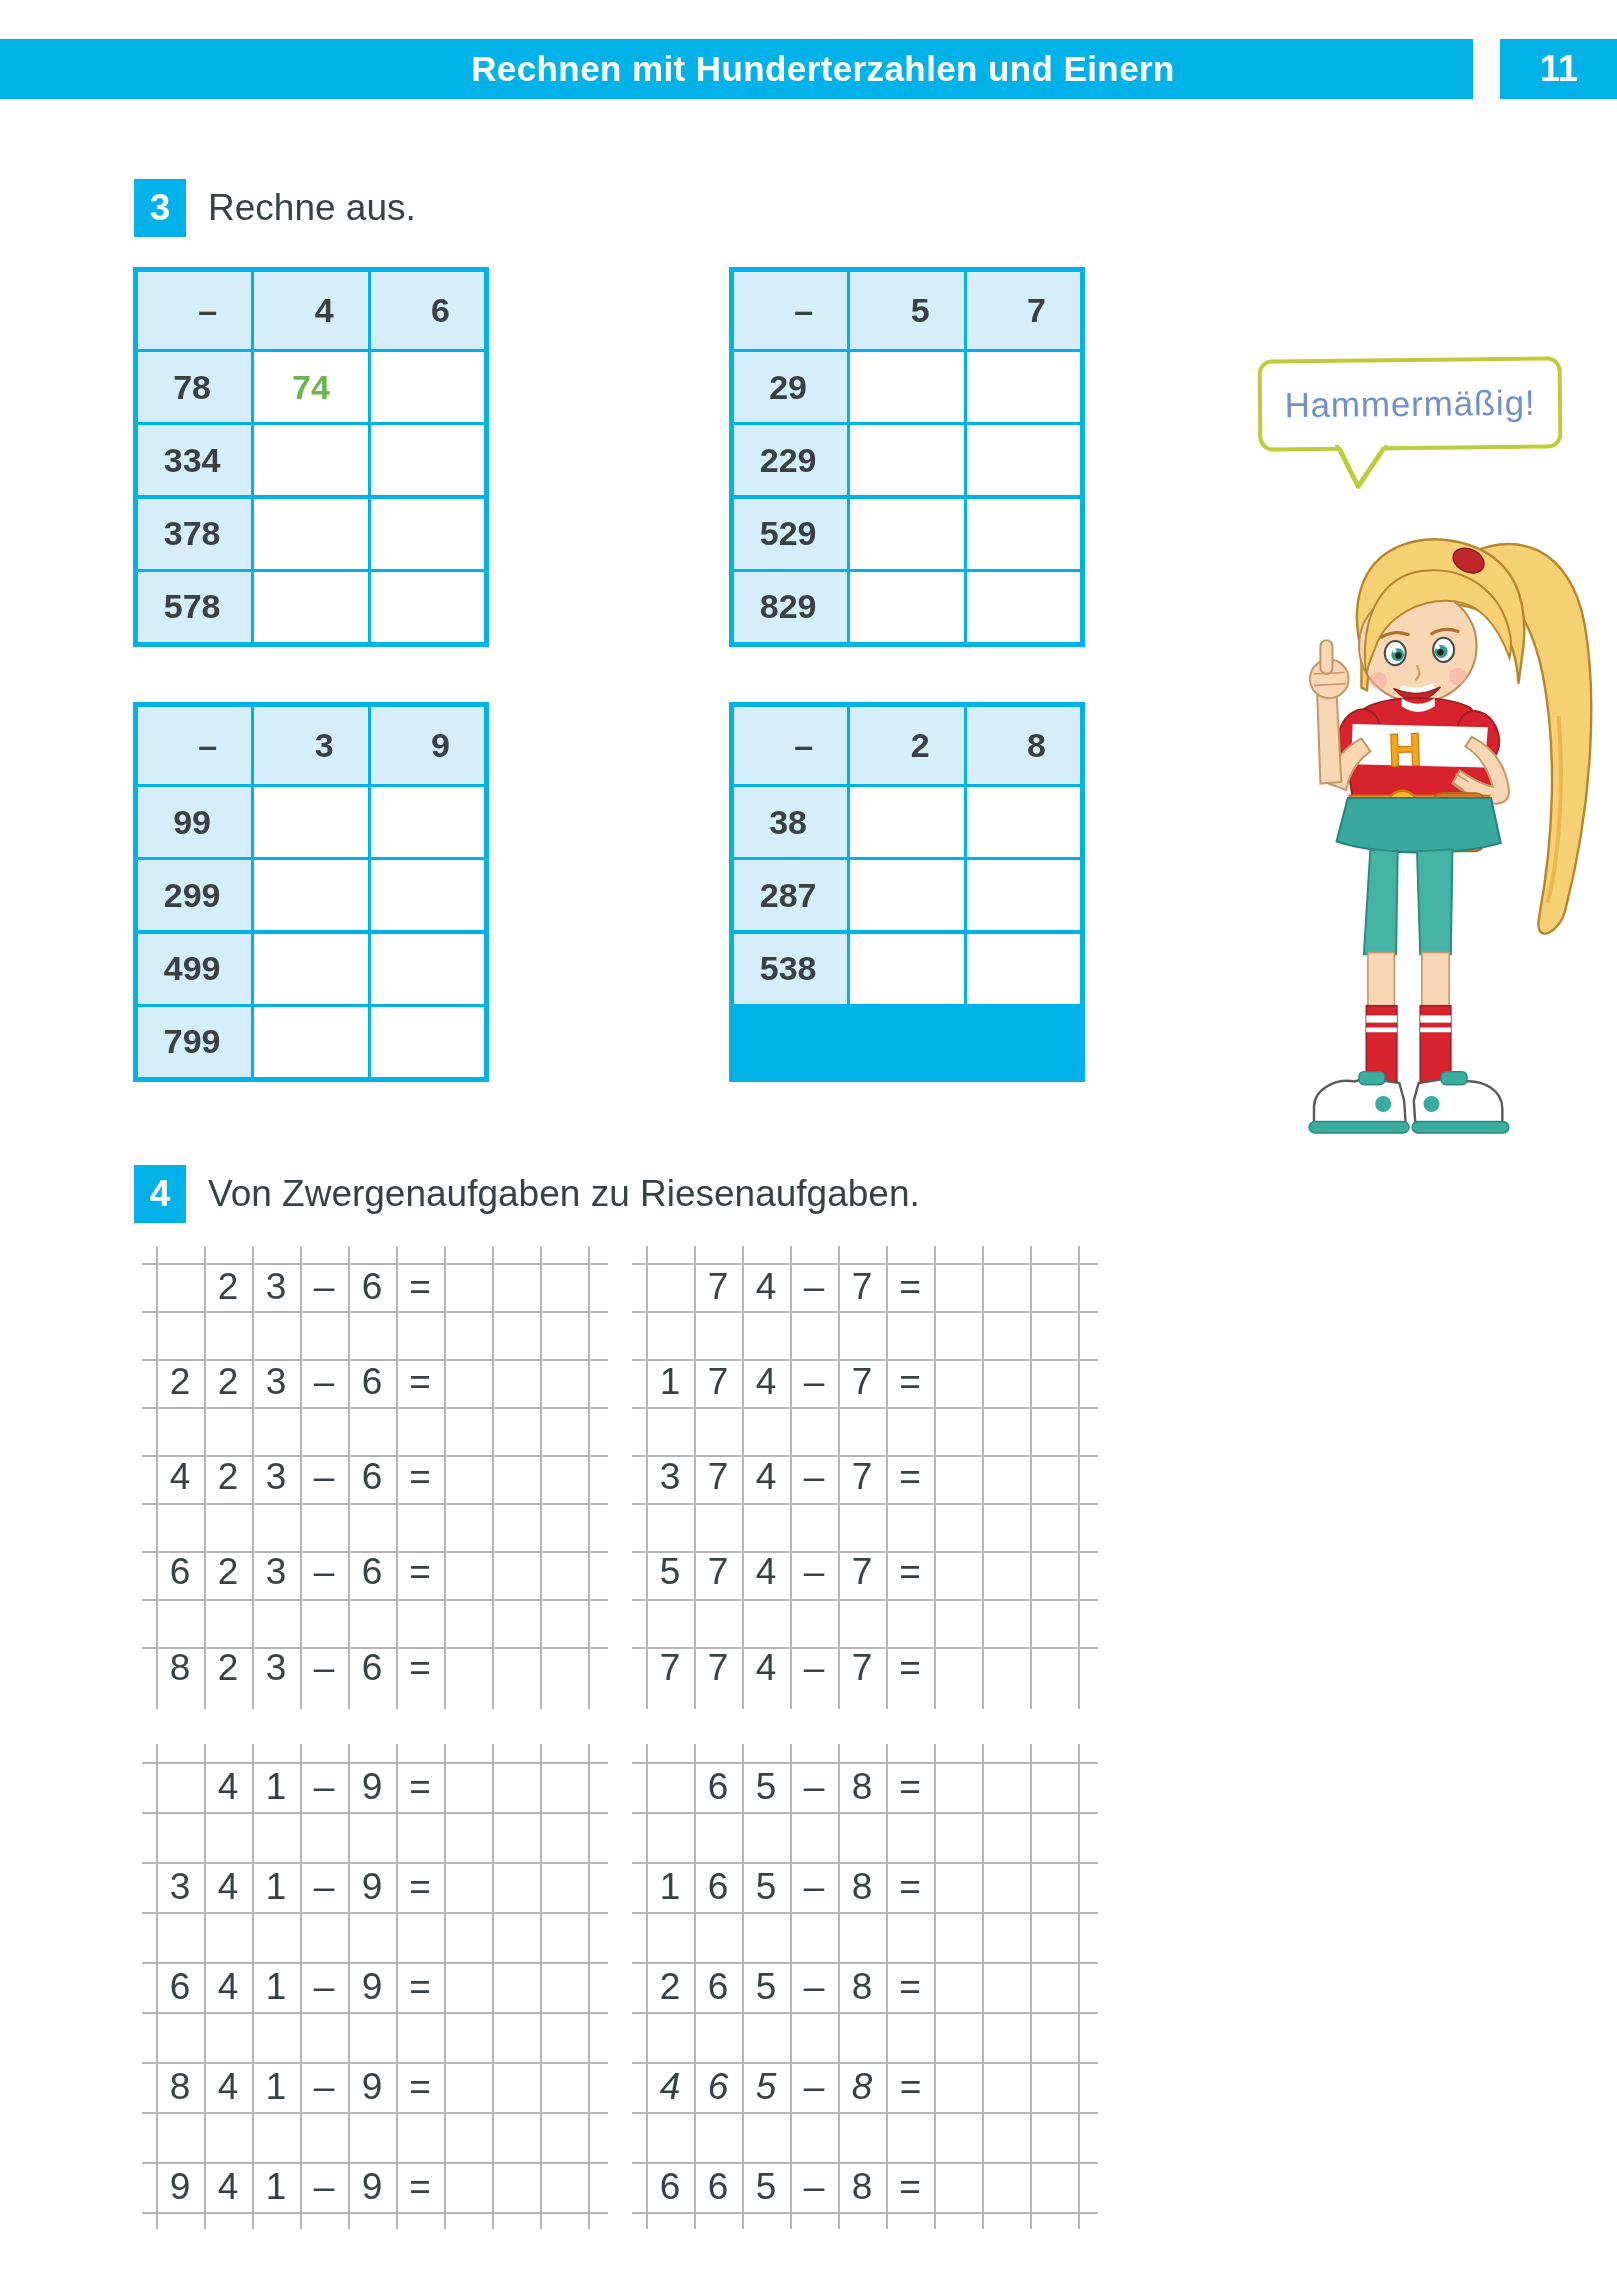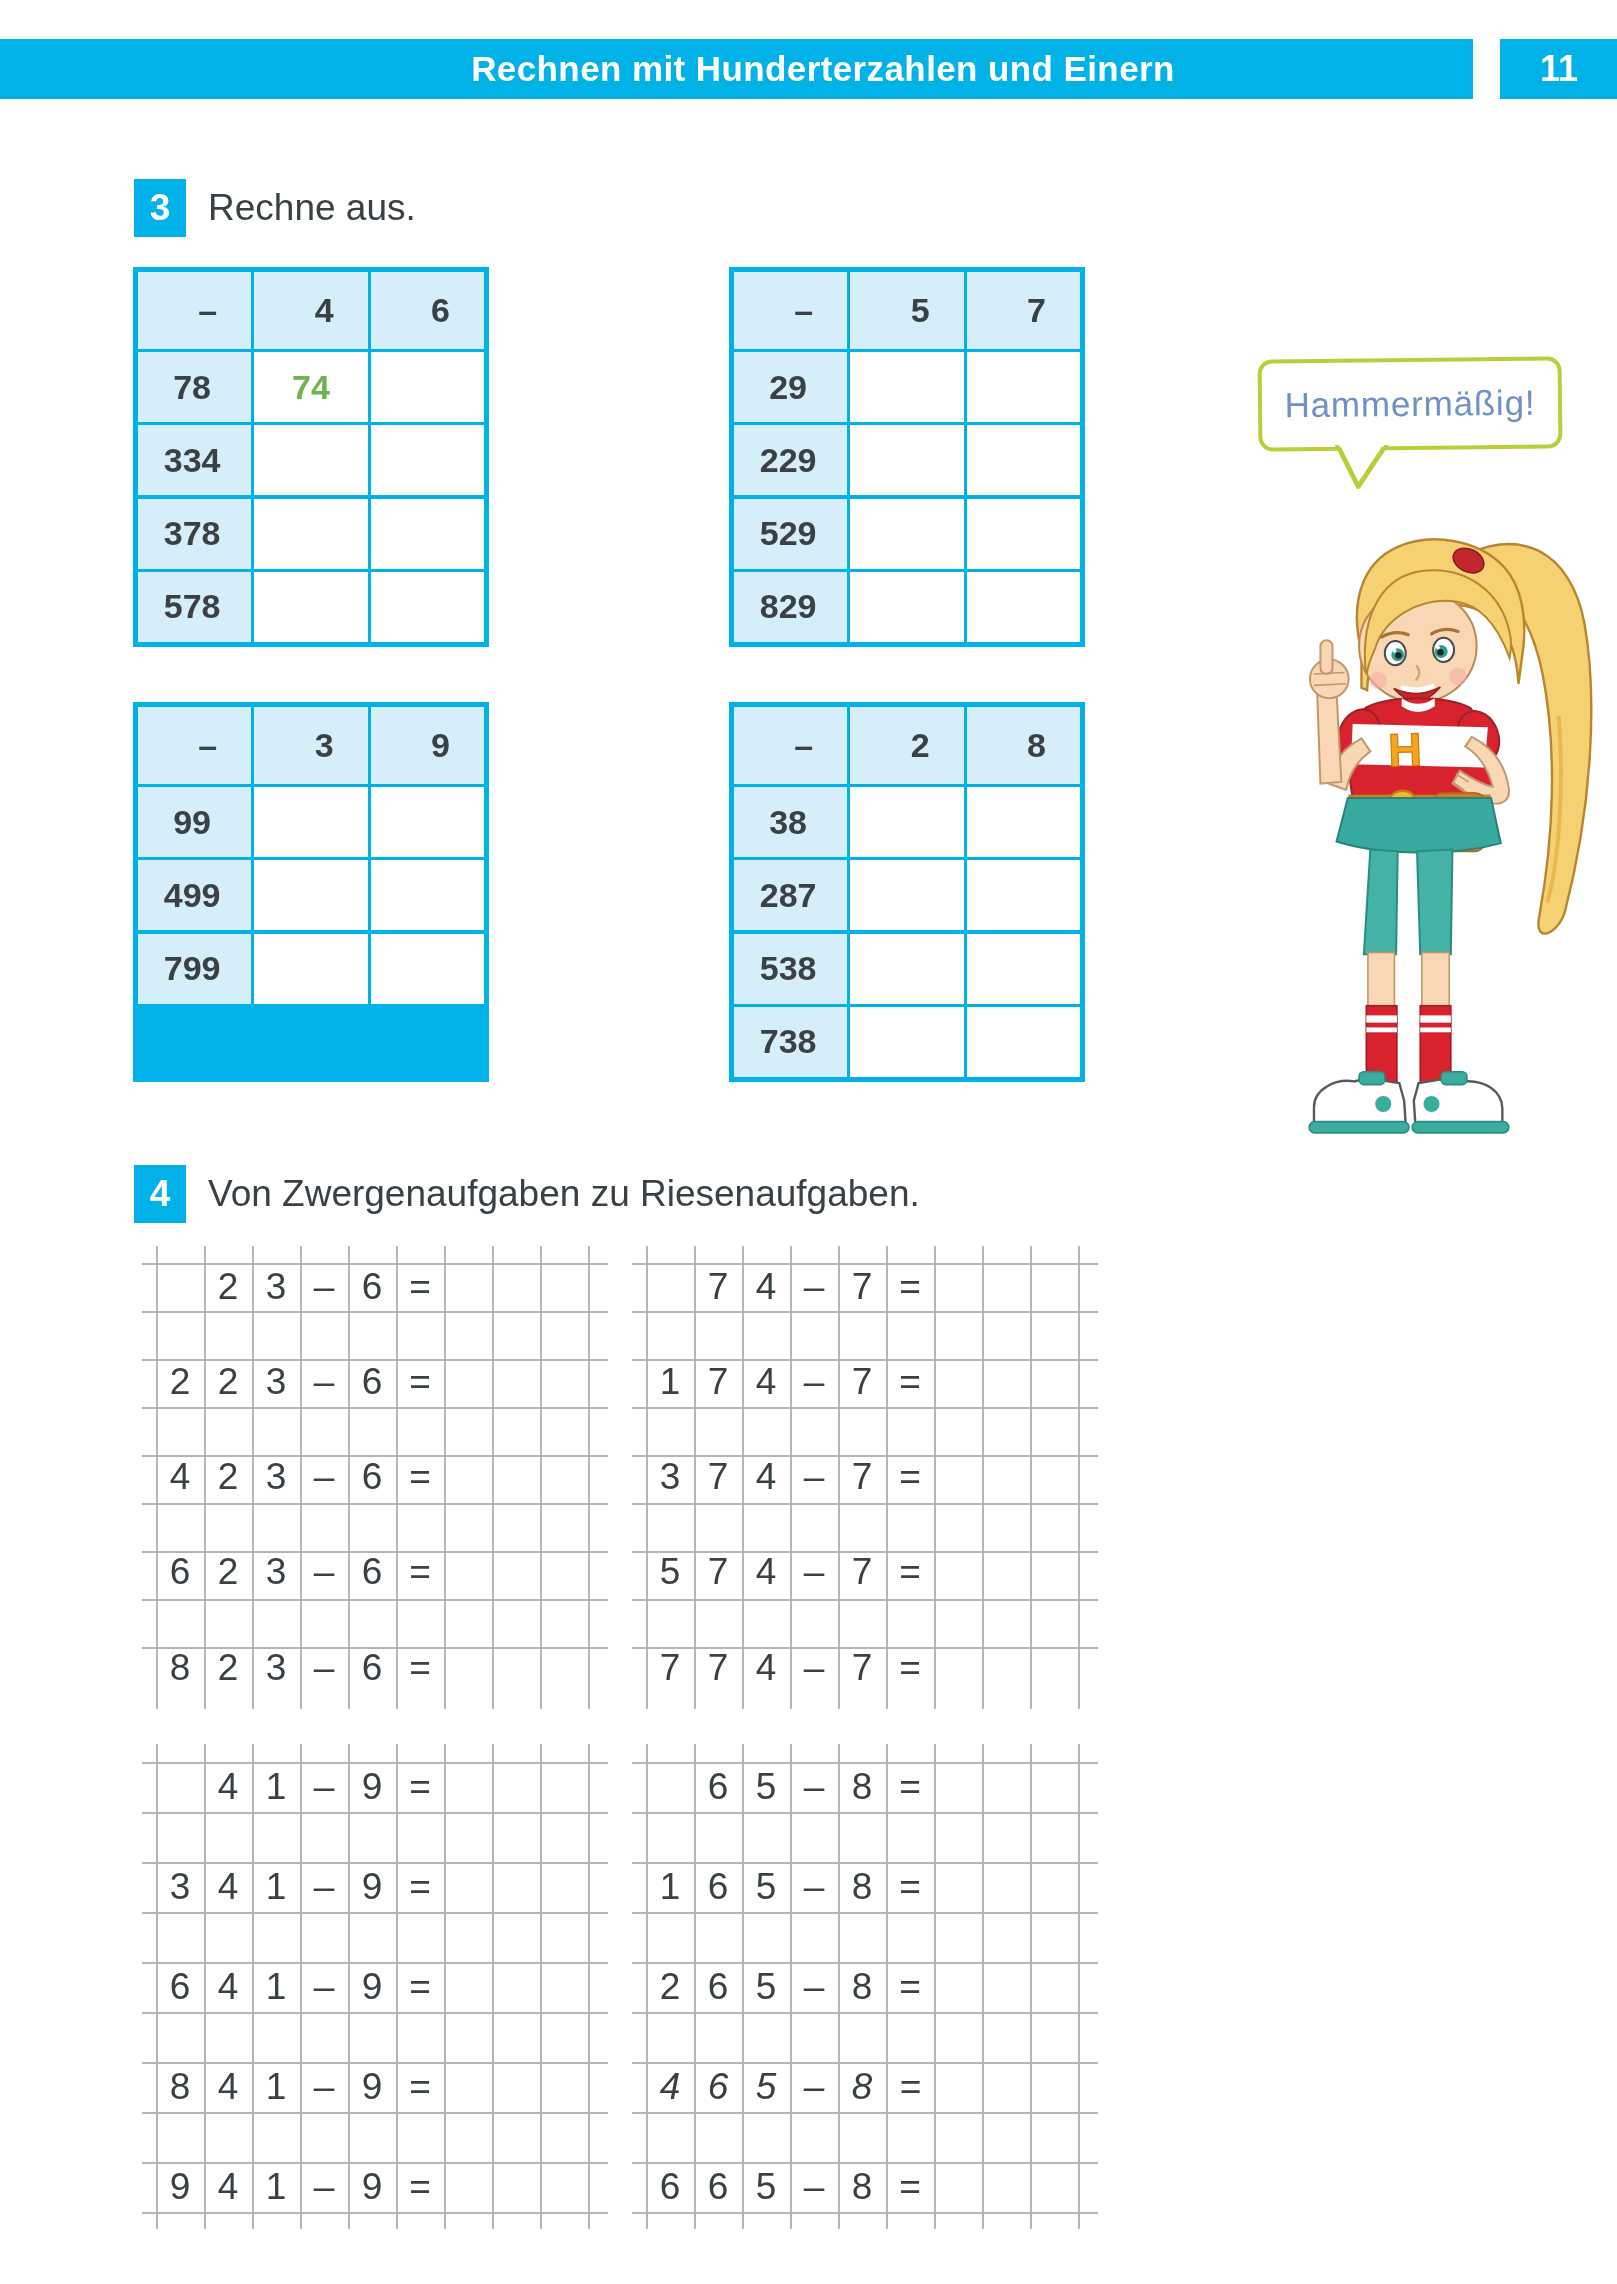--- a/index.html
+++ b/index.html
@@ -128,20 +128,25 @@
       <div class="tcell c1">–</div>
       <div class="tcell">3</div>
       <div class="tcell">9</div>
     </div>
     <div class="trow">
       <div class="tcell c1">99</div>
       <div class="tcell"></div>
       <div class="tcell"></div>
     </div>
     <div class="trow">
+      <div class="tcell c1">299</div>
+      <div class="tcell"></div>
+      <div class="tcell"></div>
+    </div>
+    <div class="trow">
       <div class="tcell c1">499</div>
       <div class="tcell"></div>
       <div class="tcell"></div>
     </div>
     <div class="trow">
       <div class="tcell c1">799</div>
       <div class="tcell"></div>
       <div class="tcell"></div>
     </div>
   </div>
@@ -157,25 +162,20 @@
       <div class="tcell"></div>
       <div class="tcell"></div>
     </div>
     <div class="trow">
       <div class="tcell c1">287</div>
       <div class="tcell"></div>
       <div class="tcell"></div>
     </div>
     <div class="trow">
       <div class="tcell c1">538</div>
-      <div class="tcell"></div>
-      <div class="tcell"></div>
-    </div>
-    <div class="trow">
-      <div class="tcell c1">738</div>
       <div class="tcell"></div>
       <div class="tcell"></div>
     </div>
   </div>
 
   <div class="bubble">
     <span>Hammermäßig!</span>
   </div>
   <svg class="btail" width="64" height="48" viewBox="0 0 80 60">
     <path d="M6,-4 L34,52 L70,-2 Z" fill="#ffffff" stroke="#bccd3a" stroke-width="6" stroke-linejoin="round"></path>

